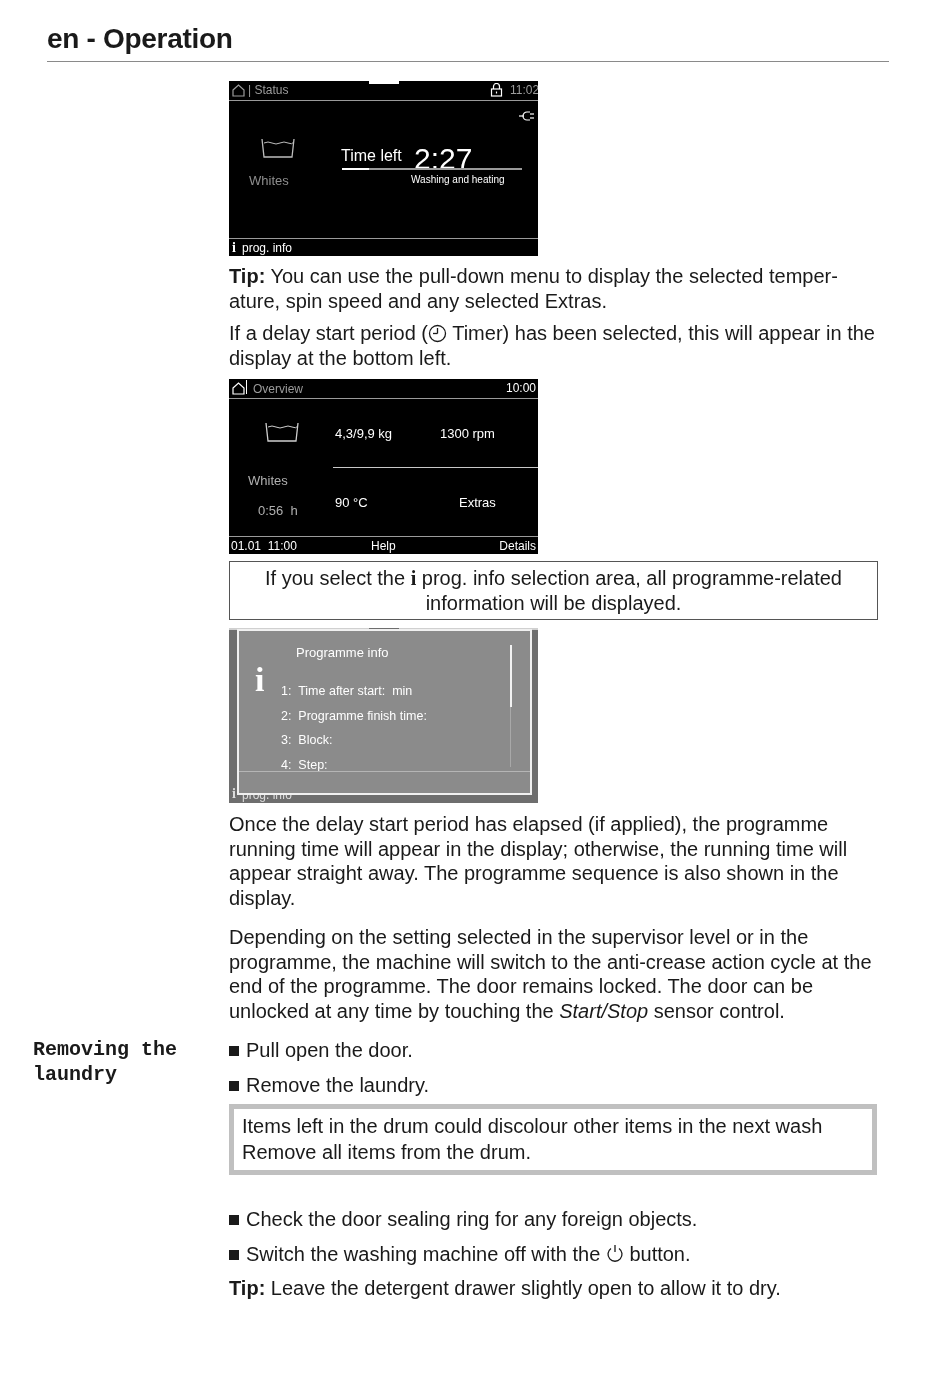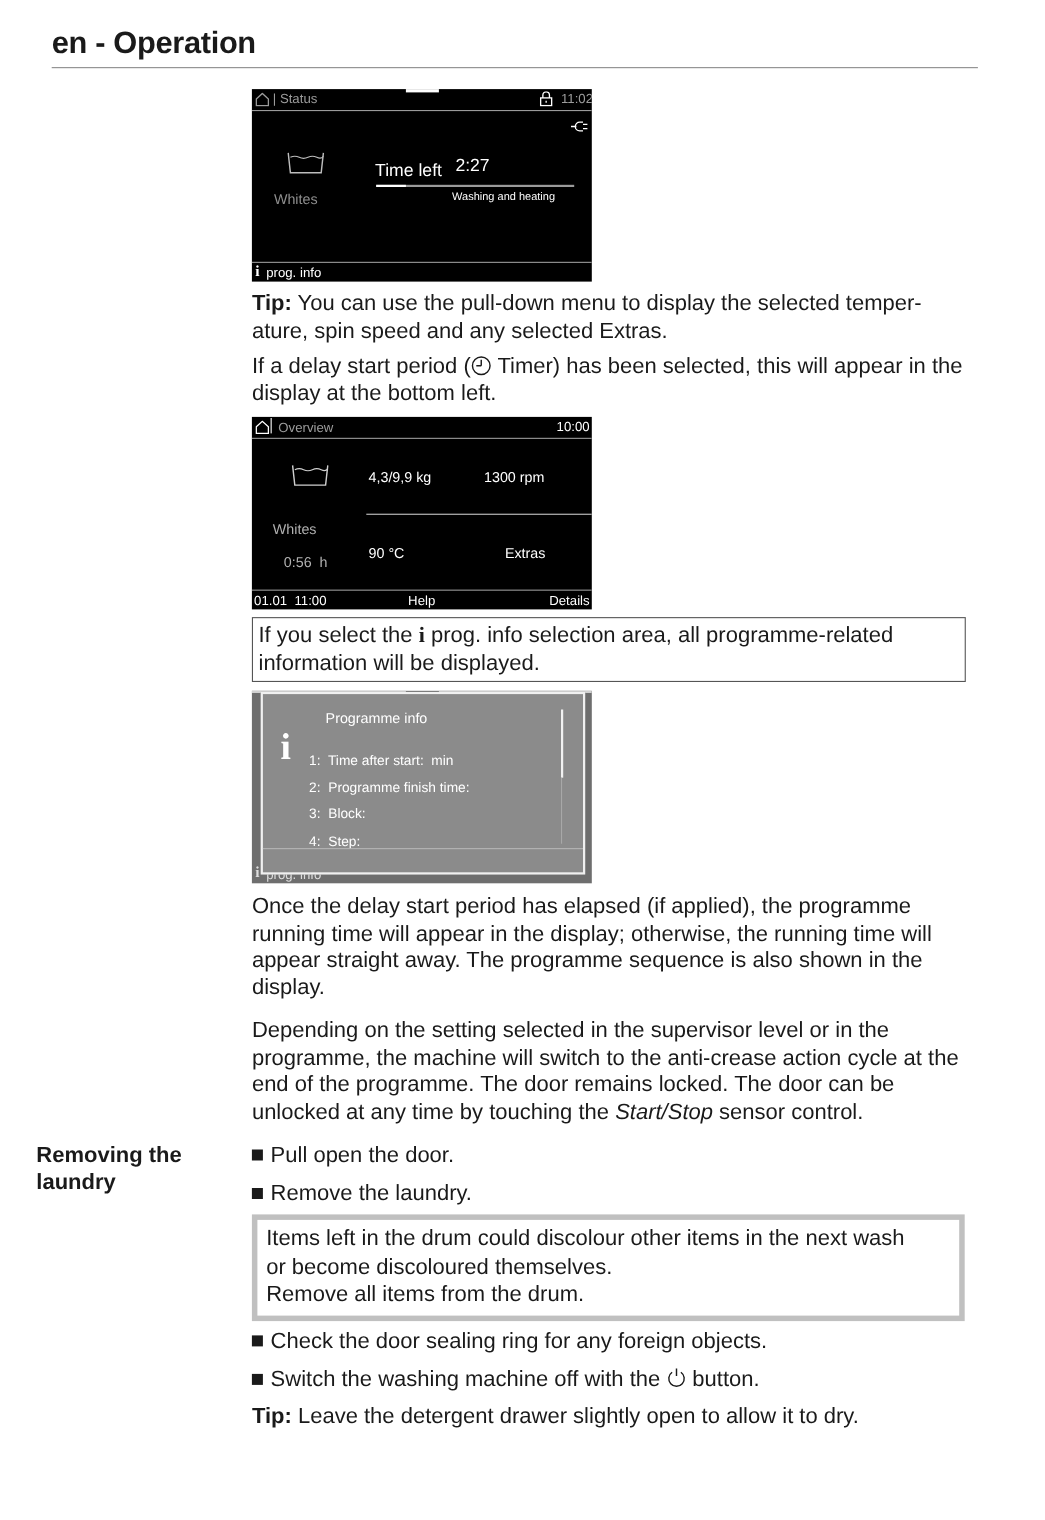--- a/index.html
+++ b/index.html
@@ -62,21 +62,21 @@
       </svg>
   </span>
   <span class="abs" style="left:32px;top:56px;">
     <svg width="34" height="22" viewBox="0 0 34 22">
         <path d="M1 2 L3 20 H31 L33 2" fill="none" stroke="#bdbdbd" stroke-width="1.3"></path>
         <path d="M3 6 Q7 4 11 6 T19 6 T27 6 T33 5" fill="none" stroke="#bdbdbd" stroke-width="1"></path>
       </svg>
   </span>
   <span class="abs" style="left:20px;top:92px;font-size:13px;color:#8e8e8e;">Whites</span>
   <span class="abs" style="left:112px;top:66px;font-size:16px;">Time left</span>
-  <span class="abs" style="left:185px;top:61px;font-size:16px;">2:27</span>
+  <span class="abs" style="left:185px;top:61px;font-size:30px;">2:27</span>
   <div class="abs" style="left:113px;top:87px;width:180px;height:2px;background:#9a9a9a;">
     <div id="progress-fill" style="height: 2px; background: rgb(255, 255, 255); width: 15%;"></div>
   </div>
   <span class="abs" style="left:182px;top:93px;font-size:10px;">Washing and heating</span>
   <div class="bottombar">
     <span class="abs" style="left:3px;top:1px;font-family:'Liberation Serif',serif;font-weight:bold;font-size:14px;">i</span>
     <span class="abs" style="left:13px;top:2px;">prog. info</span>
   </div>
 </div>
 
@@ -116,21 +116,21 @@
   <div class="abs" style="left:104px;top:88px;width:205px;height:1px;background:#c8c8c8;"></div>
   <span class="abs" style="left:106px;top:116px;font-size:13px;">90 °C</span>
   <span class="abs" style="left:211px;top:116px;font-size:13px;margin-left:19px;">Extras</span>
   <div class="bottombar">
     <span class="abs" style="left:2px;top:2px;white-space:pre;">01.01  11:00</span>
     <span class="abs" style="left:142px;top:2px;">Help</span>
     <span class="abs" style="right:2px;top:2px;">Details</span>
   </div>
 </div>
 
-<div class="callout-box" style="top:561px;">
+<div class="callout-box" style="top:561px;text-align:center;">
   <span>If you select the </span><span style="font-family:'Liberation Serif',serif;font-weight:bold;">i</span><span> prog. info selection area, all programme-related information will be displayed.</span>
 </div>
 
 <div class="display" style="top:628px;background:#6e6e6e;">
   <div class="abs" style="left:0;top:0;width:140px;height:2px;background:#d0d0d0;"></div>
   <div class="abs" style="left:170px;top:0;width:139px;height:2px;background:#d0d0d0;"></div>
   <span class="abs" style="left:3px;top:158px;font-family:'Liberation Serif',serif;font-weight:bold;font-size:14px;color:#ddd;">i</span>
   <span class="abs" style="left:13px;top:160px;font-size:12px;color:#ddd;">prog. info</span>
   <div class="abs" style="left:8px;top:1px;width:295px;height:166px;background:#8b8b8b;border:2px solid #f0f0f0;">
     <span class="abs" style="left:57px;top:14px;font-size:13px;">Programme info</span>
@@ -146,35 +146,34 @@
     <div class="abs" style="left:0;top:140px;width:291px;height:1px;background:#b5b5b5;"></div>
   </div>
 </div>
 
 <div class="abs body-text" style="left:229px;top:812px;width:650px;">Once the delay start period has elapsed (if applied), the programme running time will appear in the display; otherwise, the running time will appear straight away. The programme sequence is also shown in the display.</div>
 
 <div class="abs body-text" style="left:229px;top:925px;width:655px;">
   <span>Depending on the setting selected in the supervisor level or in the programme, the machine will switch to the anti-crease action cycle at the end of the programme. The door remains locked. The door can be unlocked at any time by touching the </span><i>Start/Stop</i><span> sensor control.</span>
 </div>
 
-<div class="abs" style="left:33px;top:1038px;font-size:20px;line-height:24.5px;font-weight:bold;">
+<div class="abs" style="left:33px;top:1038px;font-size:20px;line-height:24.5px;font-weight:bold;font-family:Liberation Mono, monospace;">
   <div>Removing the</div>
   <div>laundry</div>
 </div>
 
 <div class="abs body-text" style="left:229px;top:1038px;">
   <span class="bullet"></span><span>Pull open the door.</span>
 </div>
 <div class="abs body-text" style="left:229px;top:1073px;">
   <span class="bullet"></span><span>Remove the laundry.</span>
 </div>
 
 <div class="warn-box" style="top:1104px;">
   <div>Items left in the drum could discolour other items in the next wash</div>
-  <div>or become discoloured themselves.</div>
   <div>Remove all items from the drum.</div>
 </div>
 
 <div class="abs body-text" style="left:229px;top:1207px;">
   <span class="bullet"></span><span>Check the door sealing ring for any foreign objects.</span>
 </div>
 <div class="abs body-text" style="left:229px;top:1242px;">
   <span class="bullet"></span><span>Switch the washing machine off with the </span><span><svg width="18" height="19" viewBox="0 0 18 19" style="vertical-align:-2px">
         <path d="M5 4.5 A7 7 0 1 0 13 4.5" fill="none" stroke="#1a1a1a" stroke-width="1.3"></path>
         <line x1="9" y1="1" x2="9" y2="8" stroke="#1a1a1a" stroke-width="1.3"></line>

